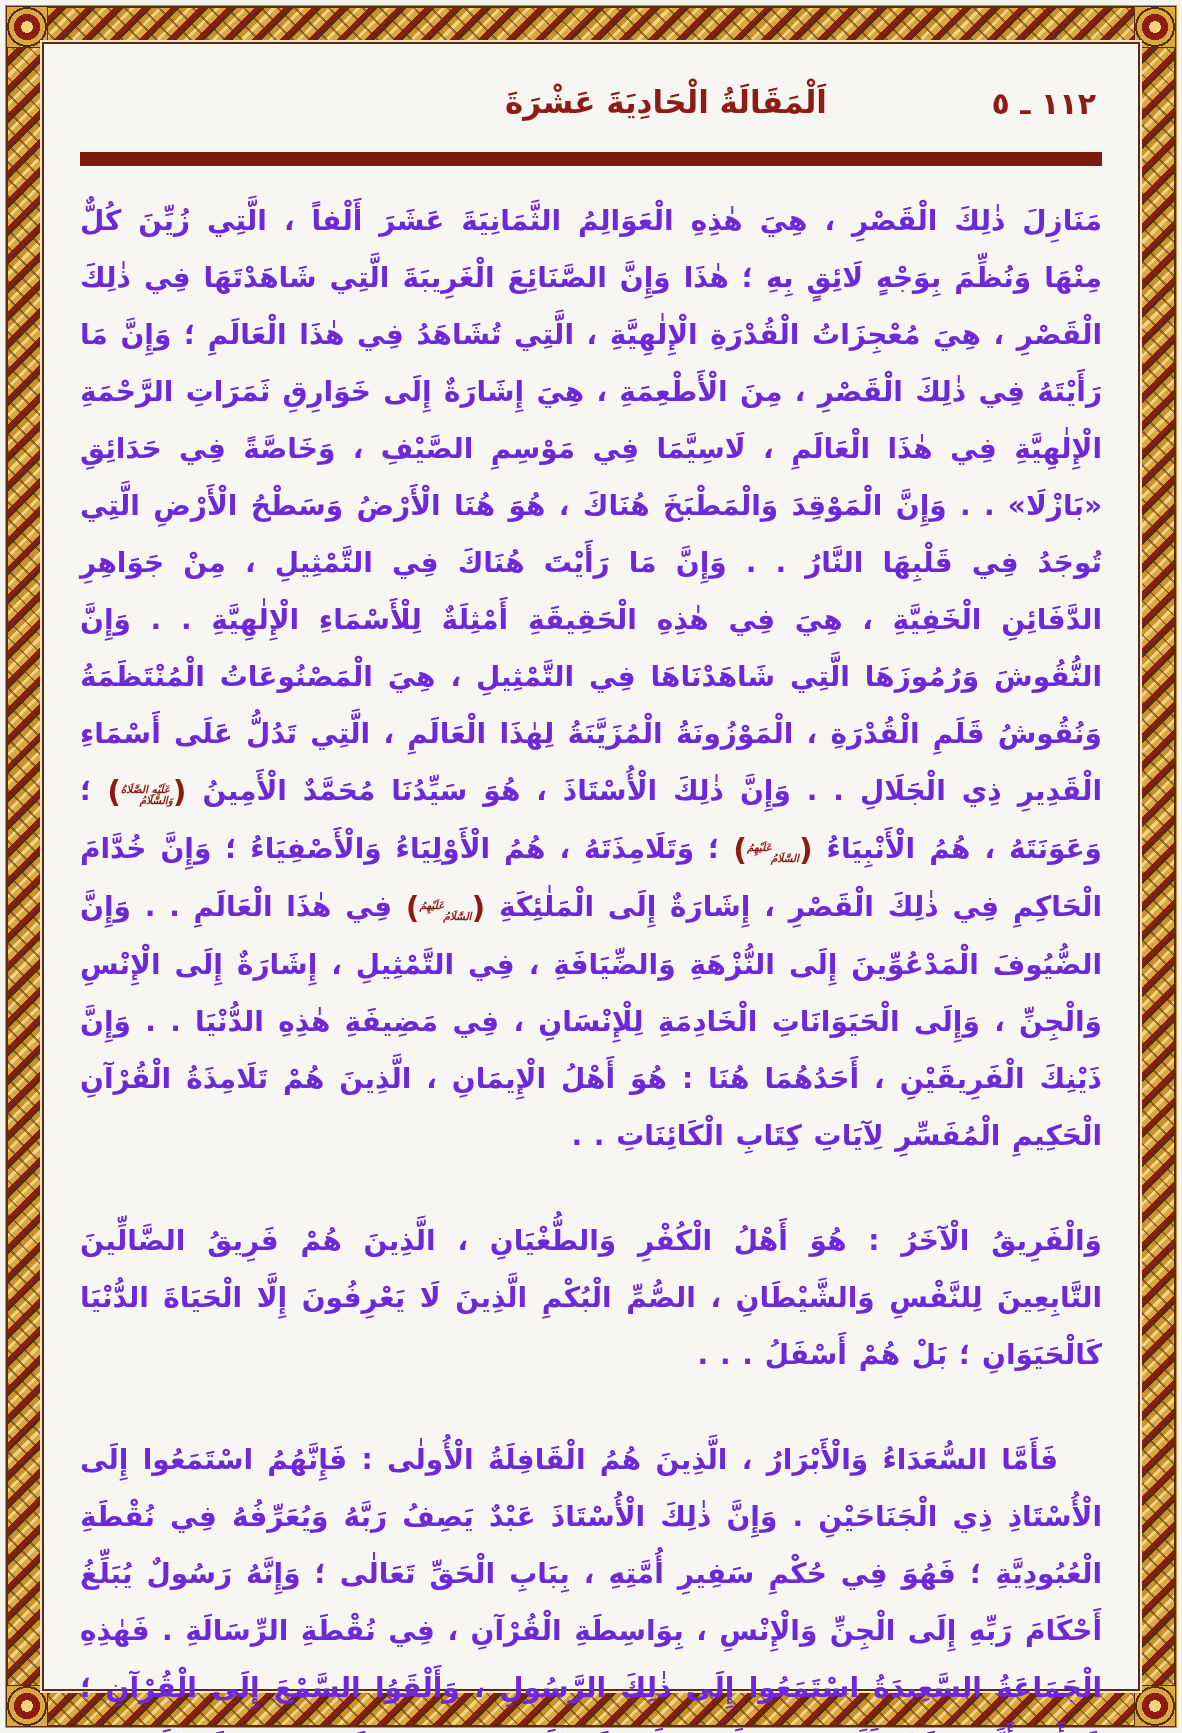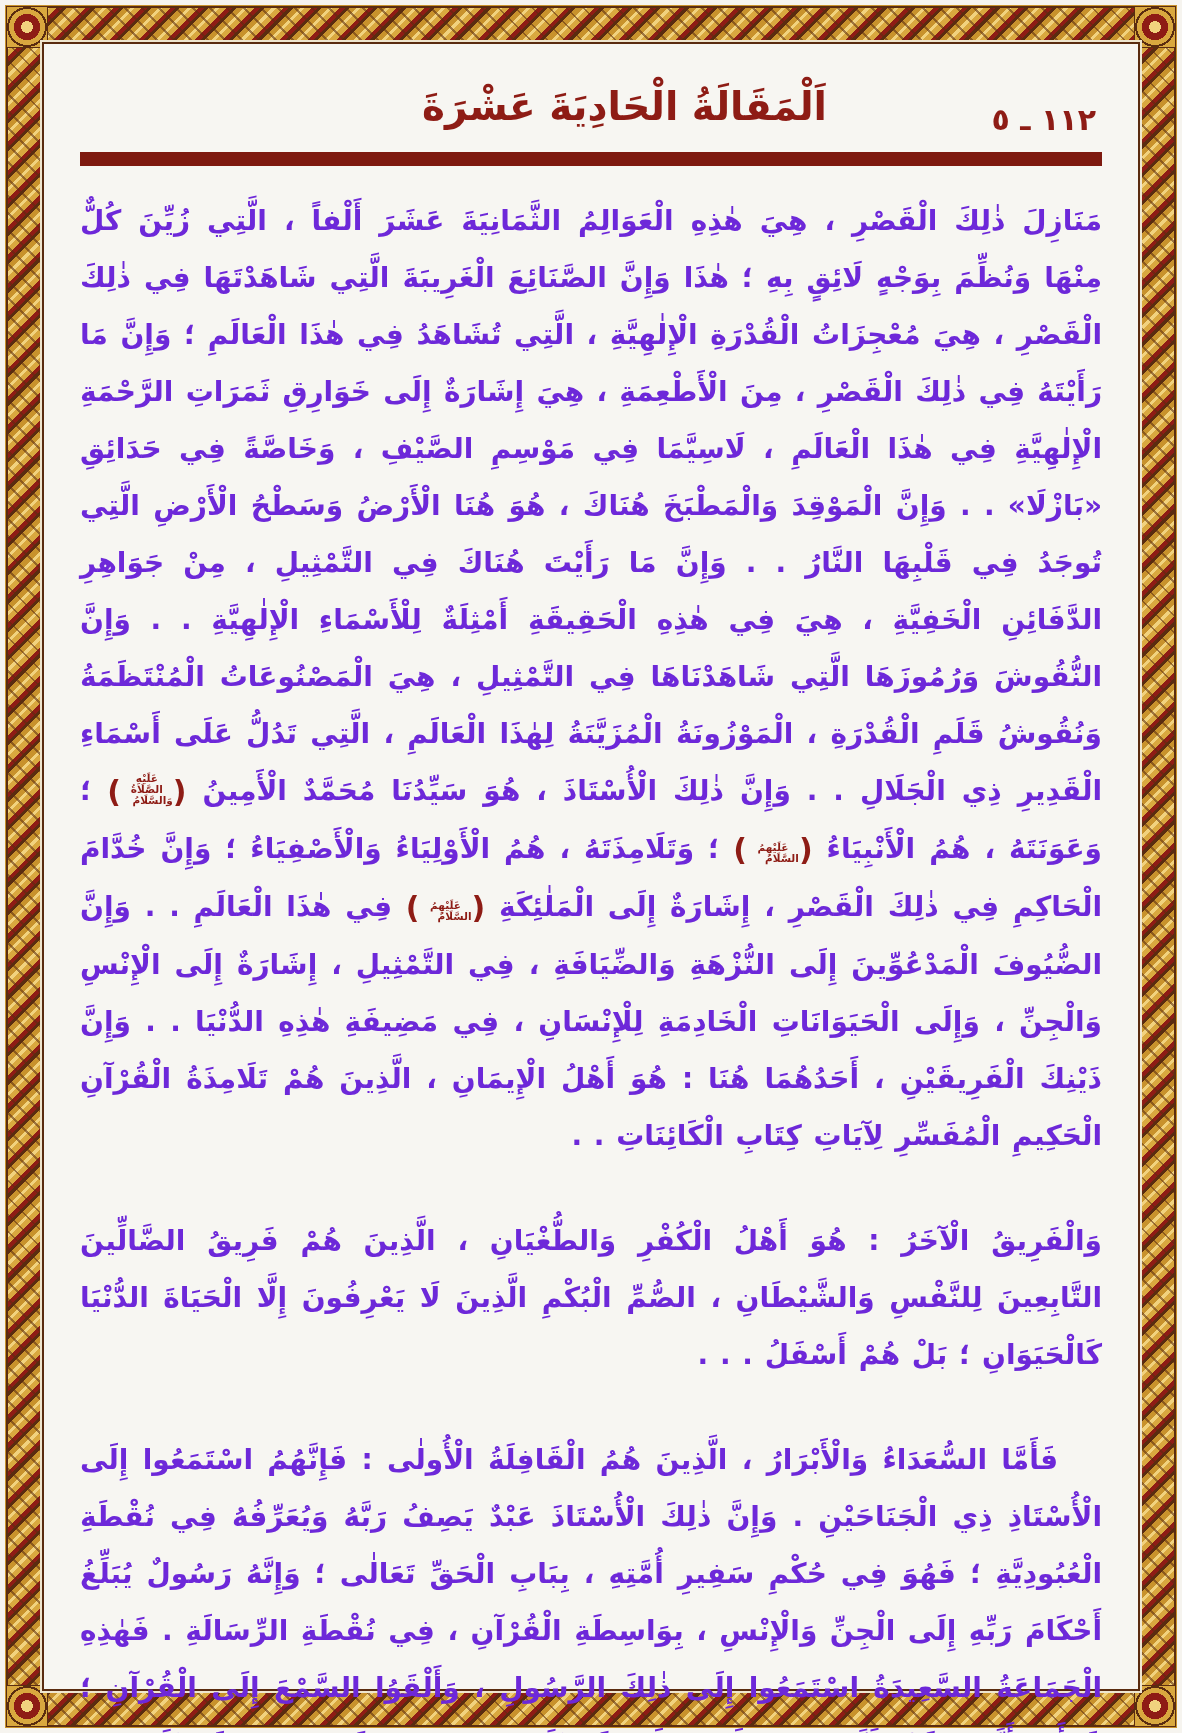--- a/index.html
+++ b/index.html
@@ -41,27 +41,27 @@
     width: 100%; height: 100%;
     background: #f7f6f2;
     border: 2px solid #5a2c10;
     box-shadow: 0 0 0 2px #efe6cf;
     padding: 30px 36px 20px 36px;
   }
 
   
   .header { position: relative; height: 78px; }
   .page-number {
-    position: absolute; top: 28px; right: 6px;
+    position: absolute; top: 12px; right: 6px;
     font-size: 30px; font-weight: bold; color: #8e1c15;
     letter-spacing: 1px;
   }
   .page-title {
     position: absolute; top: 10px; right: 275px;
-    font-size: 39px; font-weight: bold; color: #8e1c15;
+    font-size: 31px; font-weight: bold; color: #8e1c15;
   }
   .double-rule {
     height: 8px;
     border-top: 5px solid #7e1a10;
     border-bottom: 9px solid #7e1a10;
     margin-bottom: 14px;
   }
 
   
   .text-body { padding-top: 12px; }
@@ -82,26 +82,27 @@
   .red { color: #6d28d9; }
 
   
   .seal-wrap { color: #8e1c15; white-space: nowrap; }
   .seal-paren { font-size: 30px; font-weight: bold; color: #8e1c15; vertical-align: -2px; }
   .seal {
     display: inline-block;
     width: 52px;
     font-size: 10.5px;
     line-height: 1.05;
-    text-align: center;
+    text-align: left;
     vertical-align: -4px;
     color: #8e1c15;
     font-weight: bold;
     white-space: normal;
     word-spacing: 0;
+    font-style: italic;
   }
 </style>
 </head>
 <body>
 
 <div class="page">
   <div class="braid">
     <div class="corner tl"></div>
     <div class="corner tr"></div>
     <div class="corner bl"></div>

